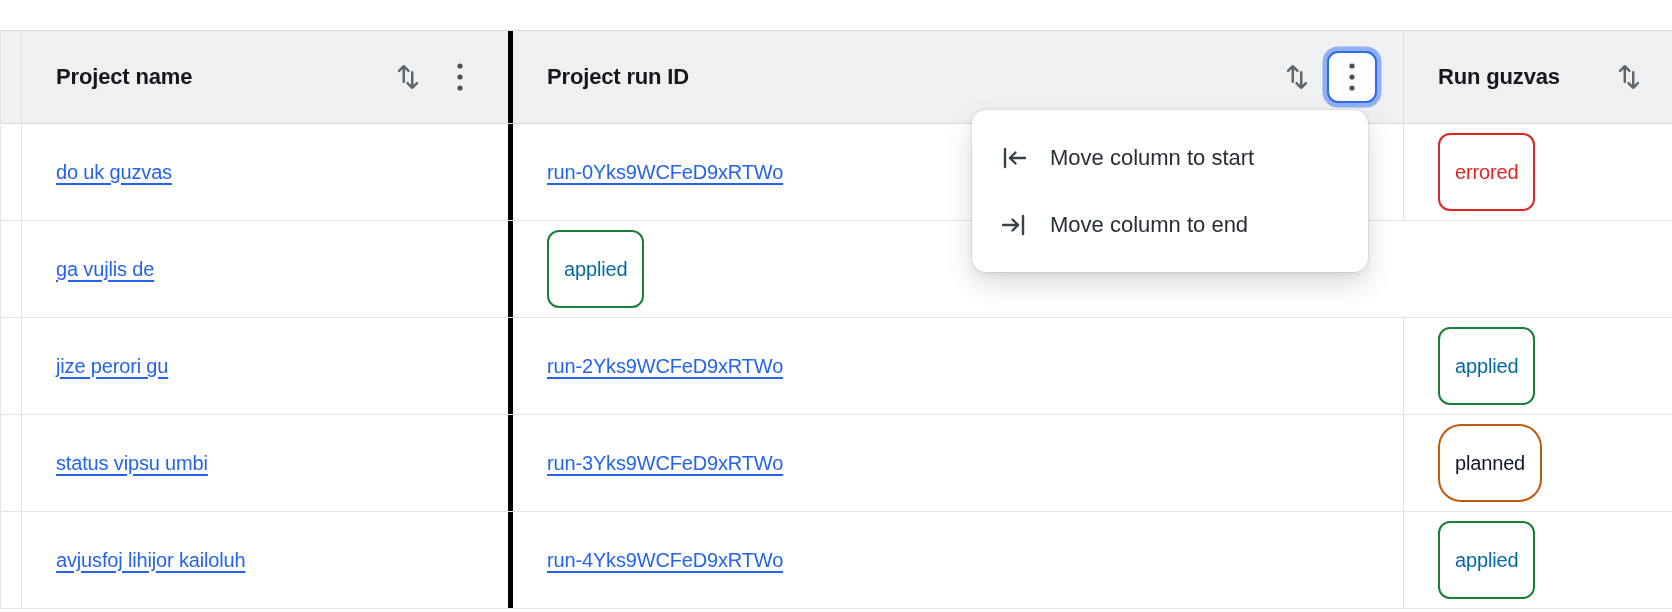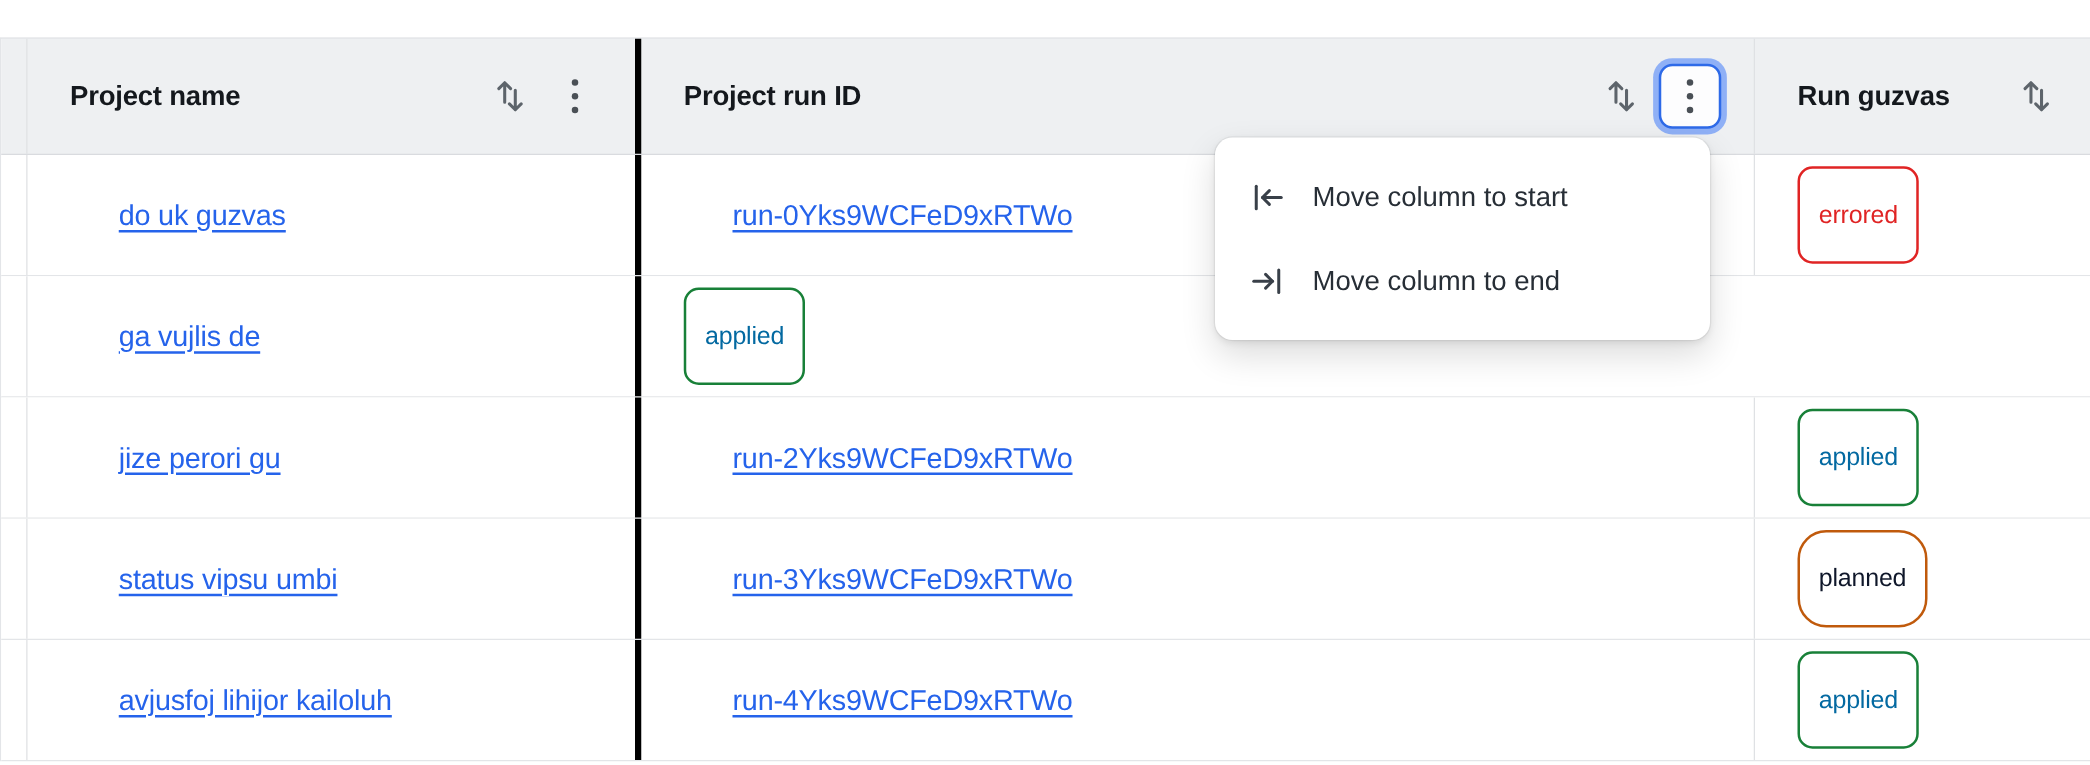--- a/index.html
+++ b/index.html
@@ -26,22 +26,22 @@
   .sort-btn { width:36px; height:44px; display:flex; align-items:center; justify-content:center;
               background:transparent; border:none; cursor:pointer; flex:0 0 auto; }
   .kebab-btn { width:44px; height:52px; display:flex; align-items:center; justify-content:center;
                background:transparent; border:none; border-radius:11px; cursor:pointer;
                margin-left:12px; flex:0 0 auto; }
   .kebab-btn--active {
     width:50px; background:#fdfdfe;
     border:2.5px solid #2e6ae8;
     box-shadow:0 0 0 4.5px #8fb0f6;
   }
-  .link { font-size:23px; color:#2563eb; text-decoration:underline;
-          text-underline-offset:4px; text-decoration-thickness:1.5px; white-space:nowrap;margin-left:39px; }
+  .link { font-size:20px; color:#2563eb; text-decoration:underline;
+          text-underline-offset:4px; text-decoration-thickness:1.5px; white-space:nowrap; }
   .badge { display:inline-block; font-size:20px; line-height:1; padding:27px 15px;
            border:2px solid; border-radius:12px; white-space:nowrap; }
   .badge.errored { color:#e02424; border-color:#e02424; }
   .badge.applied { color:#0369a1; border-color:#188038; }
   .badge.planned { color:#0f172a; border-color:#c05a0c;border-radius:23px; }
   .menu {
     position:absolute; left:972px; top:110px; width:396px;
     background:#ffffff; border-radius:14px; padding:14px 0;
     box-shadow:0 0 0 1px rgba(0,0,0,0.05), 0 2px 6px rgba(0,0,0,0.08), 0 12px 28px rgba(0,0,0,0.14);
     z-index:10;

